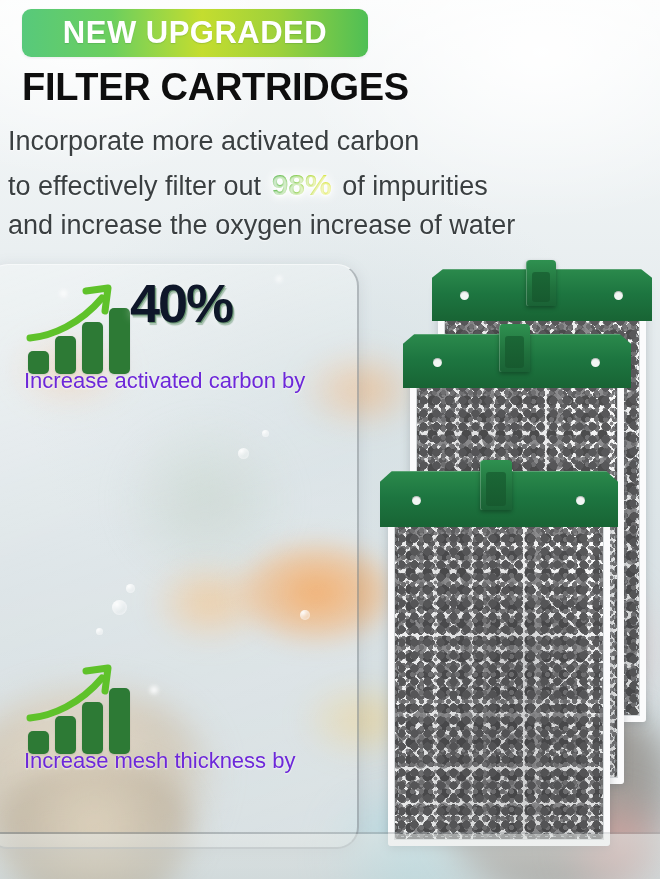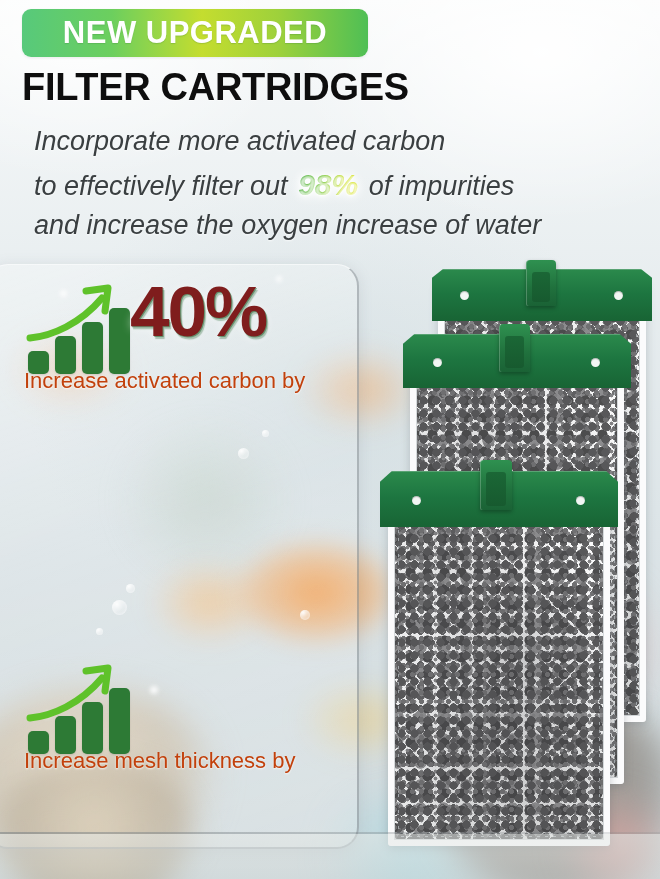--- a/index.html
+++ b/index.html
@@ -69,22 +69,22 @@
   .badge{position:absolute;left:22px;top:9px;width:346px;height:48px;border-radius:9px;
     background:linear-gradient(90deg,#57c97b 0%,#6ccf5e 26%,#c4dd2f 52%,#9ed13b 74%,#4fbf55 100%);
     box-shadow:0 1px 3px rgba(0,0,0,.08);}
   .badge-txt{position:absolute;left:0;top:0;width:346px;height:48px;
     display:flex;align-items:center;justify-content:center;
     color:#ffffff;font-weight:bold;font-size:31px;letter-spacing:.5px;
     text-shadow:0 1px 1px rgba(60,120,60,.25);}
   .headline{position:absolute;left:22px;top:66px;
     font-size:38px;font-weight:bold;color:#0e0e0e;letter-spacing:-.3px;
     text-shadow:0 1px 1px rgba(255,255,255,.6);}
-  .subline{position:absolute;left:34px;font-size:27px;color:#3a3f41;white-space:nowrap;
-    text-shadow:0 1px 2px rgba(255,255,255,.75);font-style:italic;}
+  .subline{position:absolute;left:8px;font-size:27px;color:#3a3f41;white-space:nowrap;
+    text-shadow:0 1px 2px rgba(255,255,255,.75);}
   .sub1{top:126px;}
   .sub2{top:168px;text-align:center;}
   .sub3{top:210px;}
   .pct98{font-weight:bold;font-size:30px;
     background:linear-gradient(100deg,#3fa83f 0%,#6fc337 38%,#cde02f 72%,#e3e93a 100%);
     -webkit-background-clip:text;background-clip:text;color:transparent;
     -webkit-text-fill-color:transparent;
     filter:drop-shadow(0 0 3px rgba(255,255,255,.95)) drop-shadow(0 0 6px rgba(255,255,255,.8));
     padding:0 3px;}
 
@@ -104,26 +104,26 @@
   .chart-ico{position:absolute;left:0;top:0;width:118px;height:92px;}
   .bars{position:absolute;left:4px;bottom:0;width:112px;height:66px;}
   .bar{position:absolute;bottom:0;border-radius:5px;background:#2d7a35;
     box-shadow:0 1px 2px rgba(0,0,0,.12);}
   .b1{left:2px;width:21px;height:23px;}
   .b2{left:29px;width:21px;height:38px;}
   .b3{left:56px;width:21px;height:52px;}
   .b4{left:83px;width:21px;height:66px;}
   .arrow{position:absolute;left:0;top:-2px;width:118px;height:72px;overflow:visible;}
   .pctbig{position:absolute;left:108px;top:-6px;
-    font-size:71px;font-weight:bold;color:#7f1d1d;letter-spacing:-2px;line-height:1;
+    font-size:54px;font-weight:bold;color:#0f172a;letter-spacing:-2px;line-height:1;
     text-shadow:
       1px 1px 0 rgba(46,108,56,.55),
       2px 3px 1px rgba(46,108,56,.35),
       0 2px 10px rgba(255,255,255,.55);}
-  .caption{position:absolute;left:2px;top:86px;font-size:22px;color:#c2410c;
+  .caption{position:absolute;left:2px;top:86px;font-size:22px;color:#6d28d9;
     text-shadow:0 1px 2px rgba(255,255,255,.8);}
 
   
   .cart{position:absolute;}
   .pad{position:absolute;border-radius:3px;
     background:
       radial-gradient(circle at 30% 22%,rgba(120,120,122,.22),rgba(120,120,122,0) 42%),
       radial-gradient(circle at 62% 48%,rgba(95,95,98,.25),rgba(95,95,98,0) 40%),
       radial-gradient(circle at 40% 72%,rgba(110,110,112,.22),rgba(110,110,112,0) 42%),
       radial-gradient(circle at 72% 86%,rgba(100,100,102,.18),rgba(100,100,102,0) 40%),

